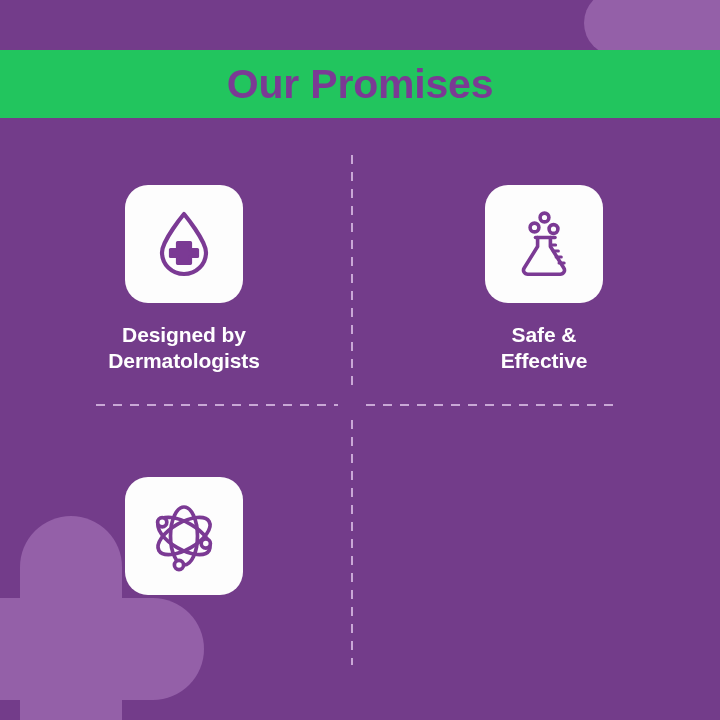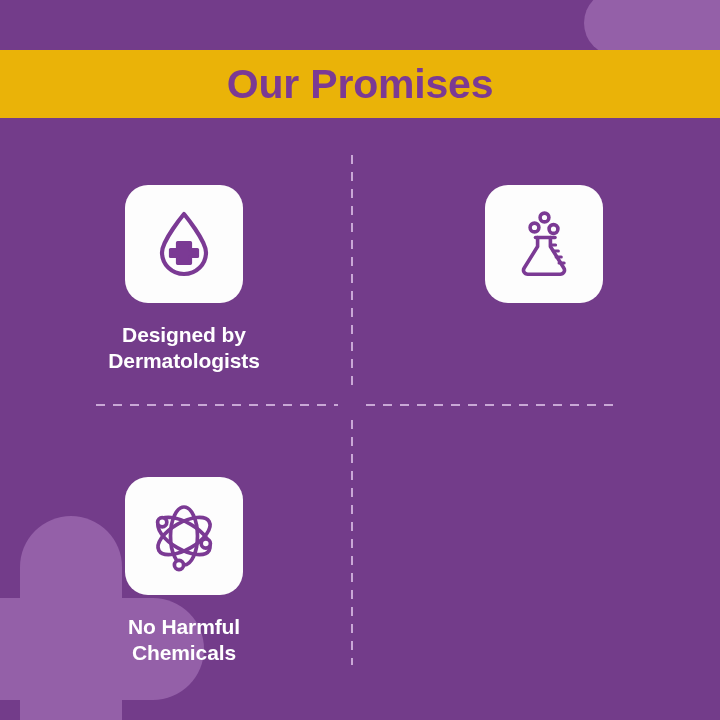--- a/index.html
+++ b/index.html
@@ -24,21 +24,21 @@
 
   
   #deco-bottom-left { left:-62px; bottom:-62px; width:266px; height:266px; }
   #deco-bottom-left .bar.v { left:82px; top:0;  width:102px; height:266px; border-radius:52px; }
   #deco-bottom-left .bar.h { left:0;  top:82px; width:266px; height:102px; border-radius:52px; }
 
   
   #header-band {
     position:absolute; left:0; top:50px;
     width:720px; height:68px;
-    background:#eab308;
+    background:#22c55e;
     display:flex; align-items:center; justify-content:center;
     z-index:5;
   }
   #page-title {
     color:#7B3A94;
     font-size:41px;
     font-weight:bold;
     letter-spacing:-0.2px;
     line-height:1;
   }
@@ -154,35 +154,35 @@
 
           <g stroke-width="3.0">
             <path d="M43.4 38.0 H48.6"></path>
             <path d="M46.2 44.0 H51.4"></path>
             <path d="M49.1 50.0 H54.3"></path>
             <path d="M52.0 56.0 H57.2"></path>
           </g>
         </svg>
       </span>
     </div>
+    <div class="promise-label">Safe &amp;
+Effective</div>
   </div>
 
   <div class="promise-cell row2">
     <div class="icon-tile">
       <span>
         <svg width="72" height="72" viewBox="0 0 72 72" fill="none" stroke="#7B3A94" stroke-width="3.7" stroke-linecap="round">
           <g>
             <ellipse cx="36" cy="36" rx="13.5" ry="29"></ellipse>
             <ellipse cx="36" cy="36" rx="13.5" ry="29" transform="rotate(60 36 36)"></ellipse>
             <ellipse cx="36" cy="36" rx="13.5" ry="29" transform="rotate(-60 36 36)"></ellipse>
           </g>
           <circle cx="14.2" cy="22.3" r="4.6" fill="#FDFDFD"></circle>
           <circle cx="57.8" cy="43.5" r="4.6" fill="#FDFDFD"></circle>
           <circle cx="31.0" cy="65.0" r="4.6" fill="#FDFDFD"></circle>
         </svg>
       </span>
     </div>
-    <div class="promise-label">No Harmful
-Chemicals</div>
   </div>
 
 
 </div>
 
 </body></html>

